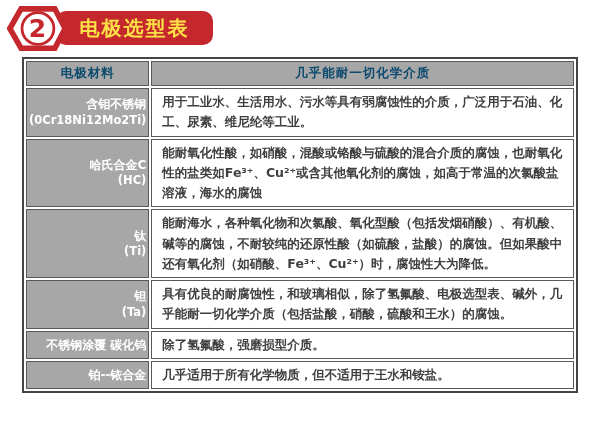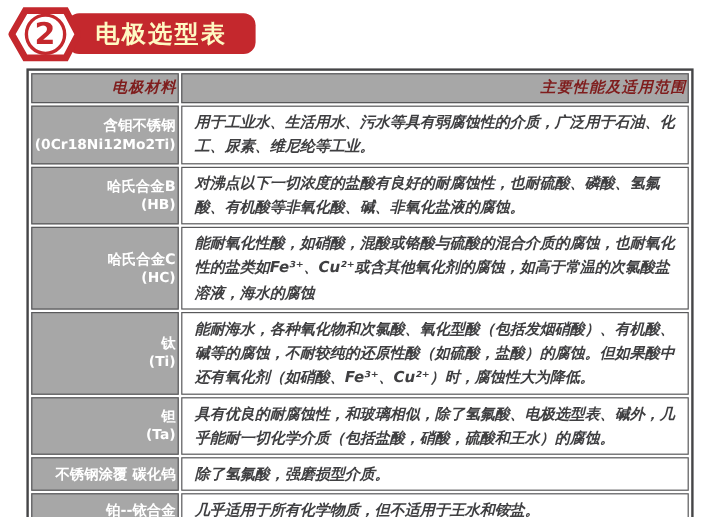--- a/index.html
+++ b/index.html
@@ -16,52 +16,51 @@
     background:#ffffff;
     font-family:"DejaVu Sans","Liberation Sans",sans-serif;
   }
 
   
   .header{position:absolute;top:0;left:0;width:600px;height:56px;}
   .pill{
     position:absolute;left:56px;top:11px;width:157px;height:34px;
     background:var(--red);border-radius:10px;
     display:flex;align-items:center;justify-content:center;
-    color:#fef9c3;font-weight:bold;font-size:20px;letter-spacing:2px;
+    color:#fde047;font-weight:bold;font-size:20px;letter-spacing:2px;
   }
   .badge{position:absolute;left:7px;top:5px;width:60px;height:47px;}
   .badge svg{position:absolute;left:0;top:0;width:100%;height:100%;}
   .badge-num{
     position:absolute;left:0;top:0;width:100%;height:100%;
     display:flex;align-items:center;justify-content:center;
     color:var(--red);font-weight:bold;font-size:25px;padding-left:1px;
   }
 
   
   .table-wrap{position:absolute;left:22px;top:57px;width:556px;}
   table{
     width:100%;border-collapse:separate;border-spacing:2px;
     border:2px solid var(--outer);background:#ffffff;
   }
   td,th{border:1px solid var(--line);vertical-align:middle;}
   th{
-    background:var(--cell-gray);color:#7f1d1d;
-    font-size:12.5px;font-weight:bold;height:25px;text-align:right;
+    background:var(--cell-gray);color:#0c4a6e;
+    font-size:12.5px;font-weight:bold;height:25px;text-align:center;
     letter-spacing:1px;
-    font-style:italic;
   }
   td.mat{
     width:121px;background:var(--cell-gray);color:#ffffff;
     text-align:right;font-weight:bold;font-size:12px;line-height:1.35;
     padding:2px;
   }
   td.desc{
     background:#ffffff;color:var(--ink);
     font-size:12.5px;font-weight:bold;line-height:1.62;
-    padding:3px 8px 3px 10px;text-align:left;font-style:italic;
+    padding:3px 8px 3px 10px;text-align:left;
   }
   tr.h1  td{height:46px;}
   tr.h2  td{height:42px;}
   tr.h3  td{height:62px;}
   tr.h4  td{height:66px;}
   tr.h5  td{height:46px;}
   tr.h6  td{height:22px;}
   tr.h7  td{height:22px;}
   .mat-code{font-size:11.5px;}
 </style>
@@ -79,38 +78,31 @@
     </svg>
     <span class="badge-num">2</span>
   </div>
 </div>
 
 <div class="table-wrap">
   <table>
     <tbody>
         <tr>
       <th>电极材料</th>
-      <th>主要性能及适用范围</th>
+      <th>几乎能耐一切化学介质</th>
     </tr>
 
     <tr class="h1">
       <td class="mat">
         <div>含钼不锈钢</div>
         <div class="mat-code">(0Cr18Ni12Mo2Ti)</div>
       </td>
       <td class="desc">用于工业水、生活用水、污水等具有弱腐蚀性的介质，广泛用于石油、化工、尿素、维尼纶等工业。</td>
     </tr>
 
-    <tr class="h2">
-      <td class="mat">
-        <div>哈氏合金B</div>
-        <div class="mat-code">(HB)</div>
-      </td>
-      <td class="desc">对沸点以下一切浓度的盐酸有良好的耐腐蚀性，也耐硫酸、磷酸、氢氟酸、有机酸等非氧化酸、碱、非氧化盐液的腐蚀。</td>
-    </tr>
 
     <tr class="h3">
       <td class="mat">
         <div>哈氏合金C</div>
         <div class="mat-code">(HC)</div>
       </td>
       <td class="desc">能耐氧化性酸，如硝酸，混酸或铬酸与硫酸的混合介质的腐蚀，也耐氧化性的盐类如Fe³⁺、Cu²⁺或含其他氧化剂的腐蚀，如高于常温的次氯酸盐溶液，海水的腐蚀</td>
     </tr>
 
     <tr class="h4">

